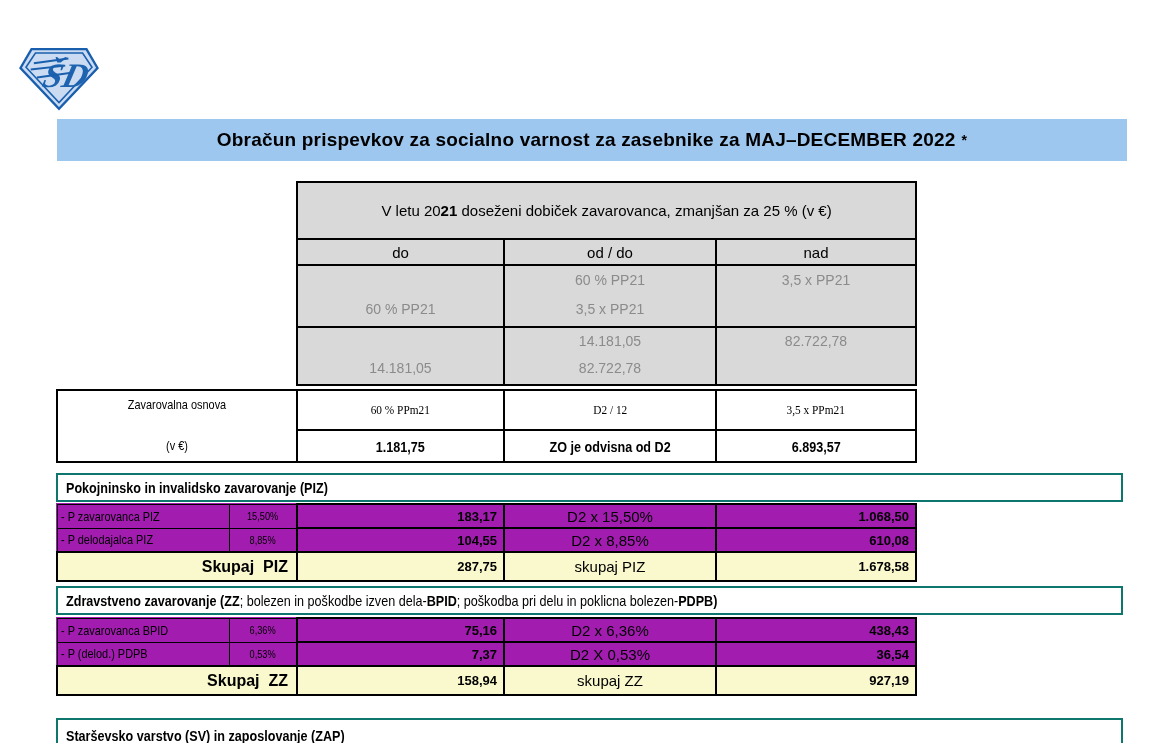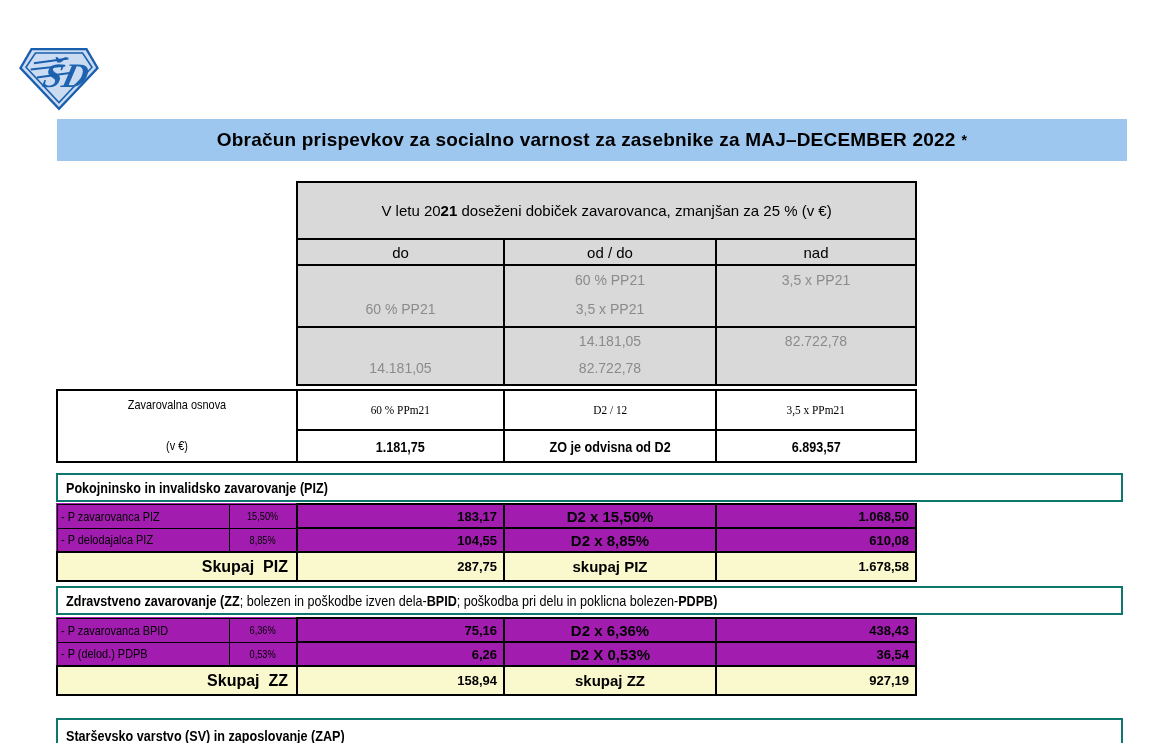--- a/index.html
+++ b/index.html
@@ -42,21 +42,21 @@
              display:flex; align-items:center; padding-left:8px; font-size:15px; }
   .secthdr .b { font-weight:bold; }
   .secthdr .r { font-weight:normal; }
 
   
   .datatable { left:56px; width:859px; background:#a21caf; }
   .datatable td { border:2px solid #000; height:24px; vertical-align:middle; }
   .datatable td.lbl  { border:1px solid #000; font-size:13px; padding-left:3px; text-align:left; }
   .datatable td.rate { border:1px solid #000; font-size:11px; text-align:center; }
   .datatable td.val  { font-size:13px; font-weight:bold; text-align:right; padding-right:6px; }
-  .datatable td.frm  { font-size:15px; font-weight:bold; text-align:center; }
+  .datatable td.frm  { font-size:15px; font-weight:normal; text-align:center; }
   .datatable tr.total td { background:#faf8cd; height:29px; }
   .datatable td.totlbl { font-size:16px; font-weight:bold; text-align:right; padding-right:8px; white-space:pre; }
 
   #sv-hdr { top:718px; height:40px; align-items:flex-start; padding-top:7px; }
 </style>
 </head>
 <body>
 
 <svg class="abs" style="left:19px; top:46px;" width="80" height="66" viewBox="0 0 100 84">
   <path d="M15 4 L85 4 L99 28 L50 80 L1 28 Z" fill="#cbdcf2" stroke="#1a5fae" stroke-width="3"></path>
@@ -197,21 +197,21 @@
       <tr>
     <td class="lbl"><span class="cd">- P zavarovanca BPID</span></td>
     <td class="rate"><span class="cdc">6,36%</span></td>
     <td class="val">75,16</td>
     <td class="frm">D2 x 6,36%</td>
     <td class="val">438,43</td>
   </tr>
   <tr>
     <td class="lbl"><span class="cd">- P (delod.) PDPB</span></td>
     <td class="rate"><span class="cdc">0,53%</span></td>
-    <td class="val">6,26</td>
+    <td class="val">7,37</td>
     <td class="frm">D2 X 0,53%</td>
     <td class="val">36,54</td>
   </tr>
   <tr class="total">
     <td class="totlbl" colspan="2">Skupaj  ZZ</td>
     <td class="val">158,94</td>
     <td class="frm">skupaj ZZ</td>
     <td class="val">927,19</td>
   </tr>
 </tbody>

